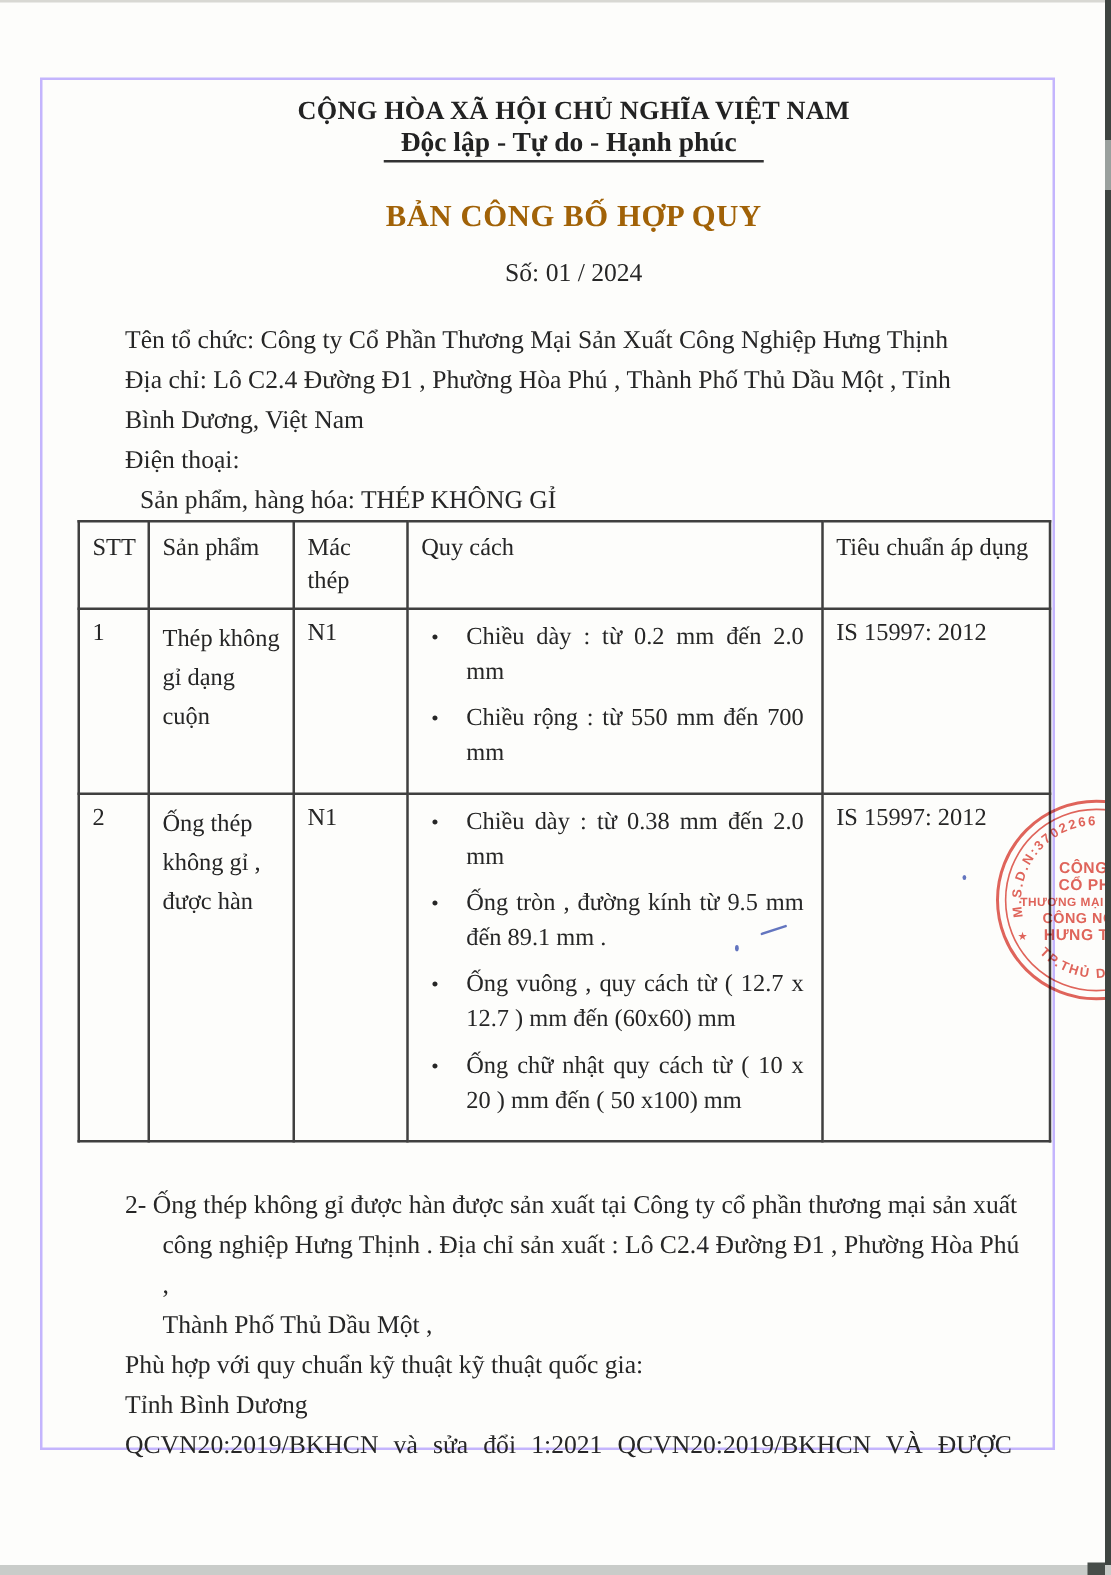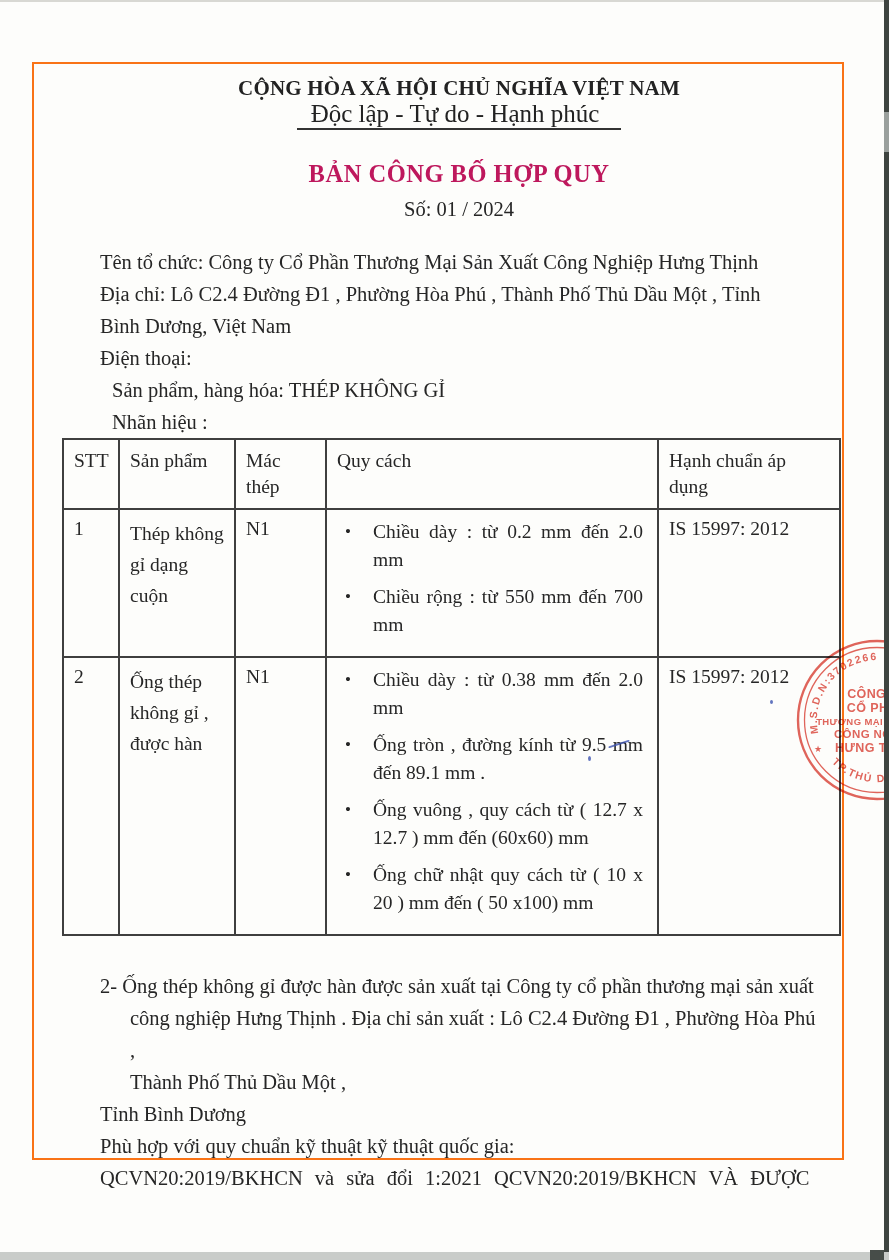--- a/index.html
+++ b/index.html
@@ -13,33 +13,33 @@
 
   
   .edge-top{position:absolute;top:0;left:0;width:889px;height:2px;background:#d8d8d3;}
   .edge-right{position:absolute;top:0;right:0;width:5px;height:1260px;background:#3e4440;}
   .edge-right-notch{position:absolute;top:112px;right:0;width:5px;height:40px;background:#9aa09d;}
   .edge-bottom{position:absolute;bottom:0;left:0;width:889px;height:8px;background:#c9ccc9;}
   .edge-bottom-dark{position:absolute;bottom:0;right:5px;width:14px;height:10px;background:#474d49;}
 
   .doc-border{
     position:absolute;left:32px;top:62px;width:812px;height:1098px;
-    border:2px solid #f97316;box-sizing:border-box;background:transparent;
+    border:2px solid #c4b5fd;box-sizing:border-box;background:transparent;
   }
   .content{padding:12px 24px 0 66px;}
 
   .center{text-align:center;}
   .motto1{font-size:21px;font-weight:bold;line-height:24px;letter-spacing:.2px;color:#222;}
   .motto2-wrap{margin-top:3px;}
   .motto2{
-    display:inline-block;font-size:25px;font-weight:normal;line-height:22px;
+    display:inline-block;font-size:22px;font-weight:bold;line-height:22px;
     padding:0 22px 3px 14px;border-bottom:2px solid #333;color:#222;
   }
-  .title{margin:30px 0 0 0;font-size:24.5px;font-weight:bold;line-height:28px;letter-spacing:.5px;color:#be185d;}
-  .doc-number{margin-top:8px;font-size:20.5px;line-height:26px;}
+  .title{margin:30px 0 0 0;font-size:24.5px;font-weight:bold;line-height:28px;letter-spacing:.5px;color:#a16207;}
+  .doc-number{margin-top:18px;font-size:20.5px;line-height:26px;}
 
   .ln{margin:0;font-size:20.5px;line-height:32px;}
   .ln.first{margin-top:24px;}
   .ln.ind{padding-left:12px;}
   .ln.intro{line-height:28px;}
   .ln b{font-weight:normal;margin-top:45px;}
 
   table.spec{
     border-collapse:collapse;table-layout:fixed;
     margin-left:-38px;width:777px;margin-top:0;
@@ -98,37 +98,36 @@
         </div>
         <h1 class="title">BẢN CÔNG BỐ HỢP QUY</h1>
         <div class="doc-number">Số: 01 / 2024</div>
       </div>
 
       <p class="ln first">Tên tổ chức: Công ty Cổ Phần Thương Mại Sản Xuất Công Nghiệp Hưng Thịnh</p>
       <p class="ln">Địa chỉ: Lô C2.4 Đường Đ1 , Phường Hòa Phú , Thành Phố Thủ Dầu Một , Tỉnh</p>
       <p class="ln">Bình Dương, Việt Nam</p>
       <p class="ln">Điện thoại:</p>
       <p class="ln ind"><span>Sản phẩm, hàng hóa: </span><b>THÉP KHÔNG GỈ</b></p>
-      <p class="ln ind">Nhãn hiệu :</p>
 
       <table class="spec">
         <colgroup>
             <col class="c-stt">
             <col class="c-sp">
             <col class="c-mt">
             <col class="c-qc">
             <col class="c-tc">
           </colgroup>
         <tbody>
             <tr>
           <th class="cell-center">STT</th>
           <th>Sản phẩm</th>
           <th>Mác thép</th>
           <th>Quy cách</th>
-          <th>Hạnh chuẩn áp dụng</th>
+          <th>Tiêu chuẩn áp dụng</th>
         </tr>
         <tr class="r1">
           <td class="cell-center">1</td>
           <td class="prod">Thép không gỉ dạng cuộn</td>
           <td class="cell-center">N1</td>
           <td class="qc">
             <ul class="specs">
               <li>
                     <span class="blt">•</span>
                     <span class="bt">Chiều dày : từ 0.2 mm đến 2.0 mm</span>
@@ -167,22 +166,22 @@
           </td>
           <td class="tc">IS 15997: 2012</td>
         </tr>
       </tbody>
         </table>
 
       <div class="notes">
         <p>2-  Ống thép không gỉ được hàn được sản xuất tại Công ty cổ phần thương mại sản xuất</p>
         <p class="cont">công nghiệp Hưng Thịnh . Địa chỉ sản xuất : Lô C2.4 Đường Đ1 , Phường Hòa Phú ,</p>
         <p class="cont">Thành Phố Thủ Dầu Một ,</p>
+        <p>Phù hợp với quy chuẩn kỹ thuật kỹ thuật quốc gia:</p>
         <p>Tỉnh Bình Dương</p>
-        <p>Phù hợp với quy chuẩn kỹ thuật kỹ thuật quốc gia:</p>
         <p class="qcvn">QCVN20:2019/BKHCN và sửa đổi 1:2021 QCVN20:2019/BKHCN VÀ ĐƯỢC</p>
 
       </div>
 
     </div>
   </div>
 
   <svg class="stamp" width="210" height="200" viewBox="0 0 210 200">
     <g fill="none" stroke="#dd5045">
       <circle cx="90" cy="90" r="79" stroke-width="2.4"></circle>

